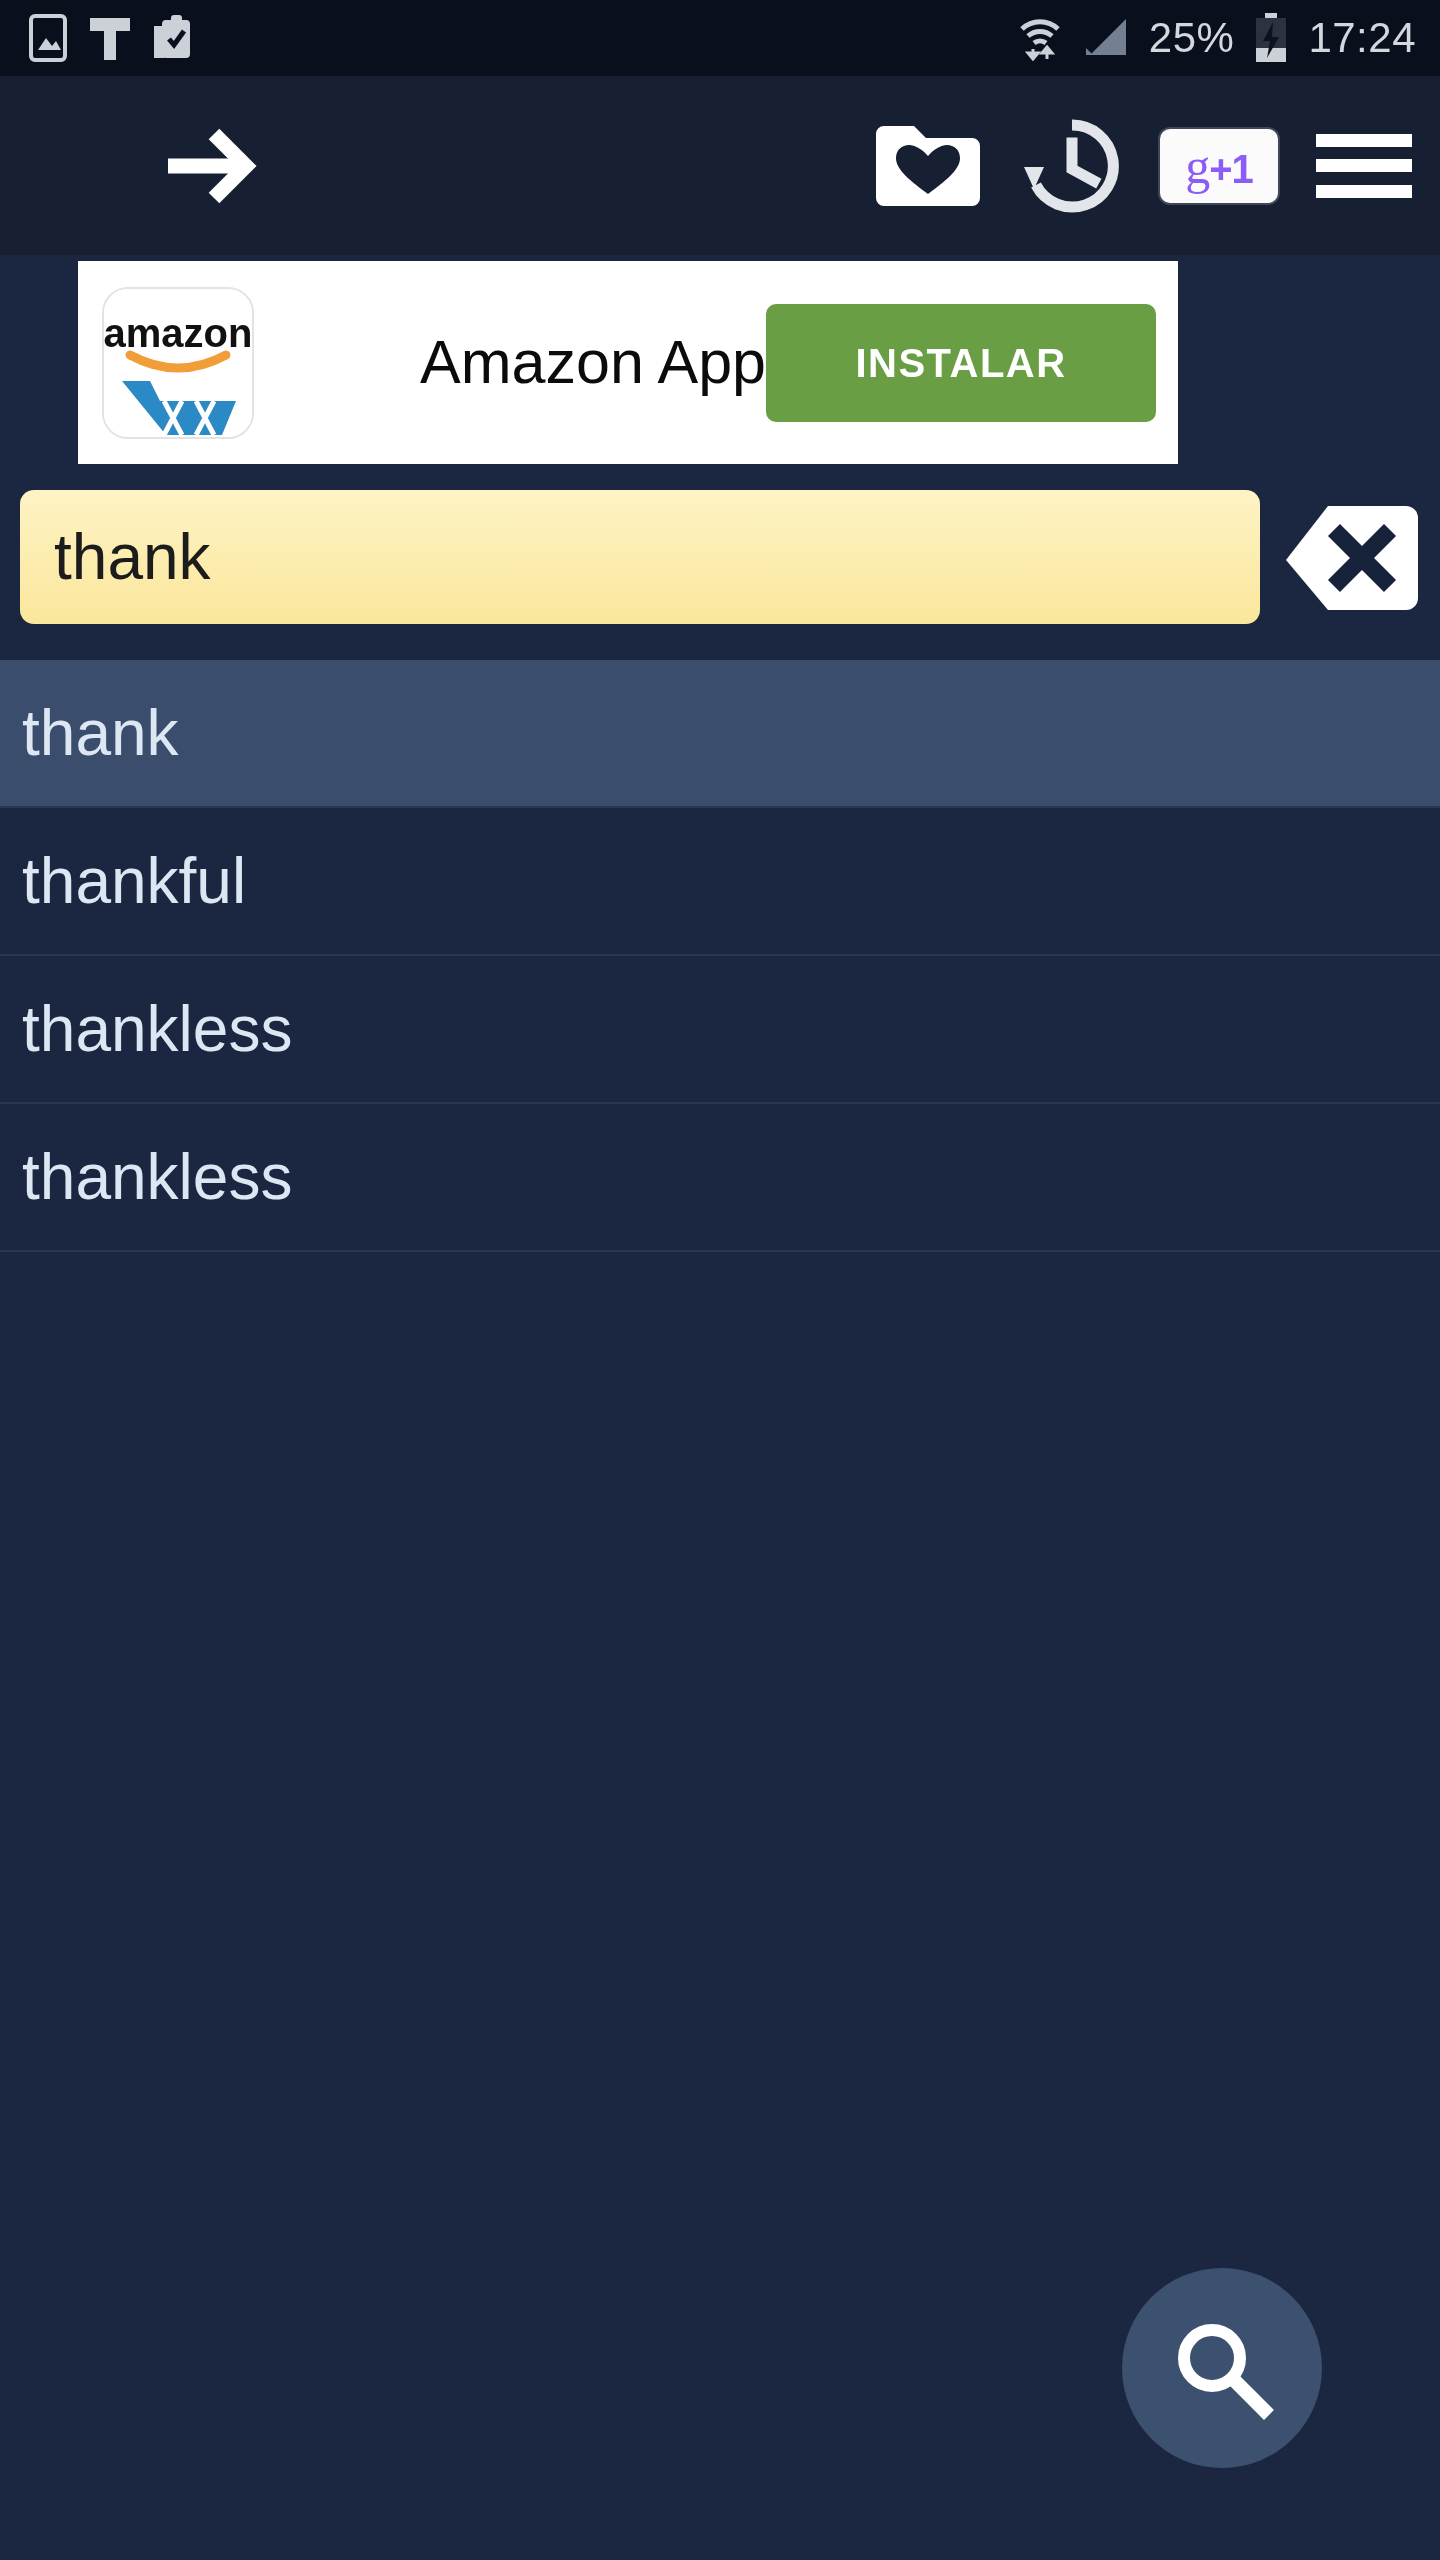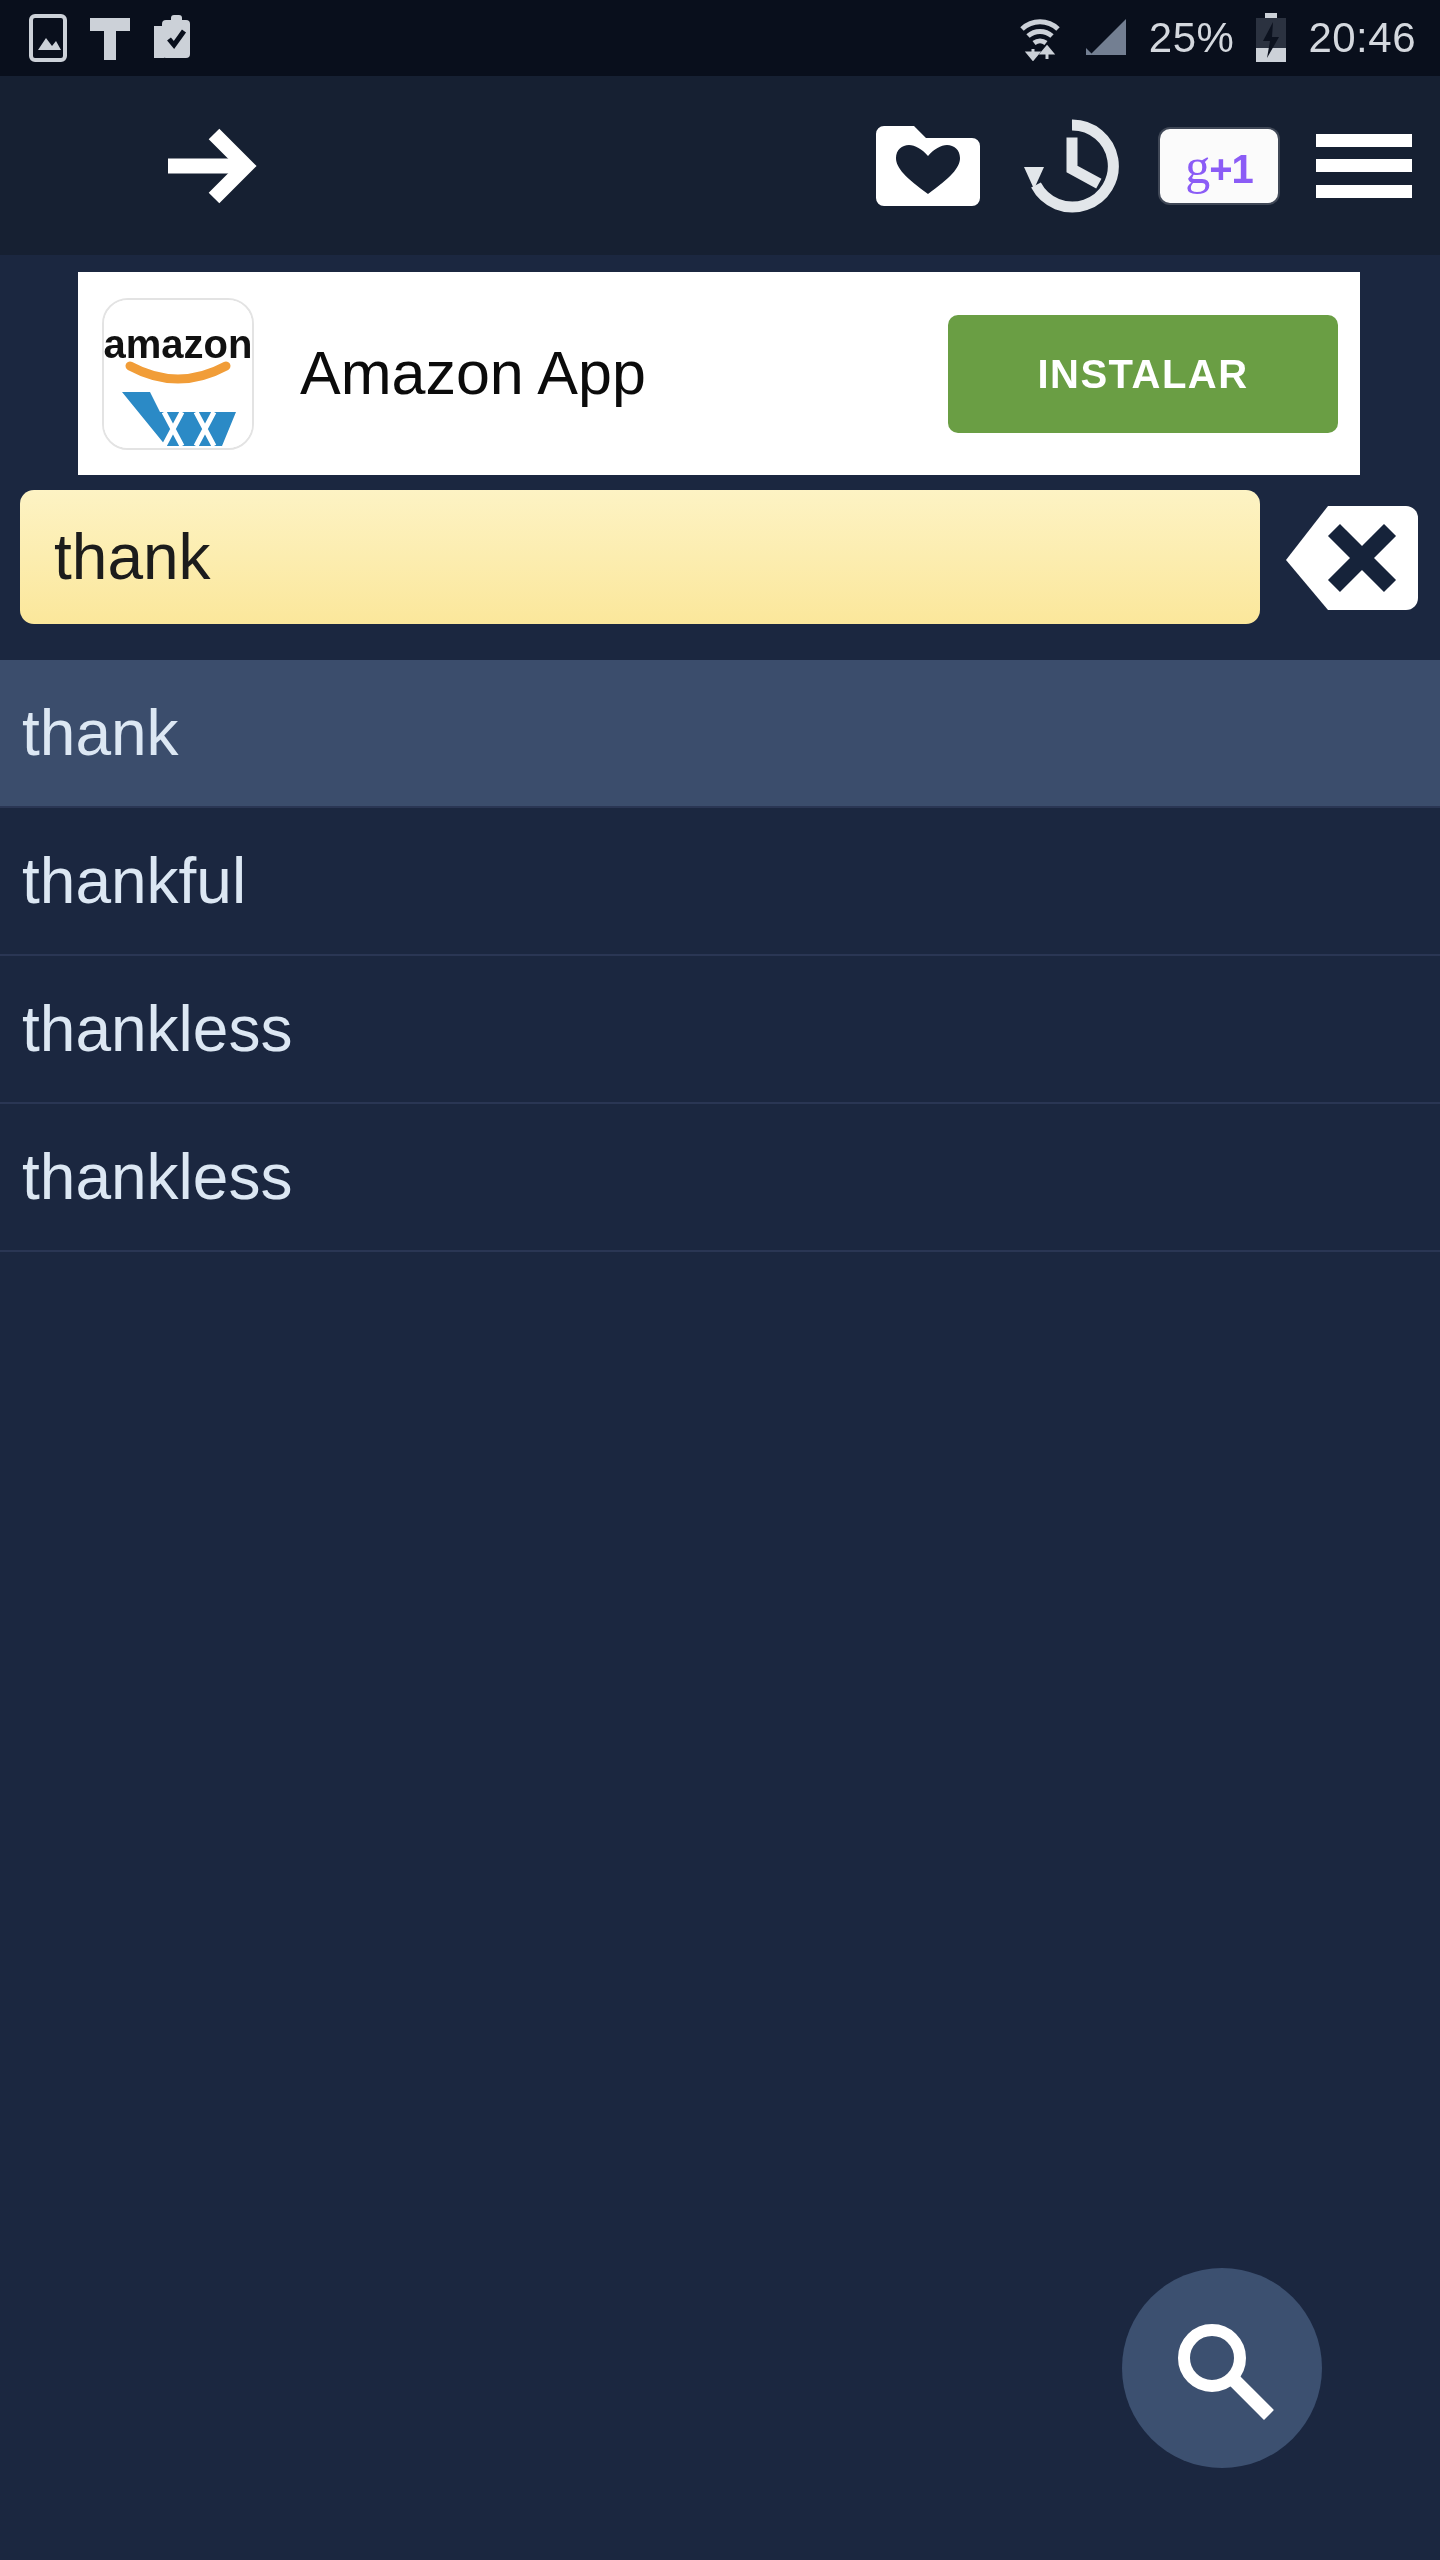--- a/index.html
+++ b/index.html
@@ -111,25 +111,26 @@
   #menu-btn span {
     display: block;
     height: 13px;
     width: 96px;
     background: #ffffff;
   }
 
   
   #ad-banner {
     position: absolute;
-    left: 78px; top: 272px;
-    width: 1282px; height: 203px;
+    left: 78px; top: 261px;
+    width: 1100px; height: 203px;
     background: #ffffff;
     display: flex;
     align-items: center;
+    text-align: right;
   }
   #ad-icon {
     width: 148px; height: 148px;
     margin-left: 24px;
     border-radius: 26px;
     border: 2px solid #e3e3e3;
     background: #ffffff;
     overflow: hidden;
     position: relative;
     flex: none;
@@ -261,21 +262,21 @@
         <path d="M44 4 L44 40 L8 40 Z" fill="#737f92"></path>
         <path d="M4 40 L4 33 L11 40 Z" fill="#737f92"></path>
       </svg>
       <span class="status-text">25%</span>
       <svg class="sb-icon" width="36" height="50" viewBox="0 0 36 50">
         <rect x="12" y="0" width="12" height="6" fill="#ccd1d8"></rect>
         <rect x="3" y="5" width="30" height="44" fill="#ccd1d8"></rect>
         <rect x="3" y="5" width="30" height="30" fill="#2b3240"></rect>
         <path d="M20 9 L10 28 L17 28 L14 45 L26 24 L19 24 Z" fill="#0c121f"></path>
       </svg>
-      <span class="status-text">20:46</span>
+      <span class="status-text">17:24</span>
     </div>
   </div>
 
   <div id="toolbar">
     <div id="back-arrow-btn">
       <svg width="100" height="92" viewBox="0 0 100 92">
         <path d="M6 46 H80" stroke="#ffffff" stroke-width="15"></path>
         <path d="M52 14 L84 46 L52 78" fill="none" stroke="#ffffff" stroke-width="15"></path>
       </svg>
     </div>

